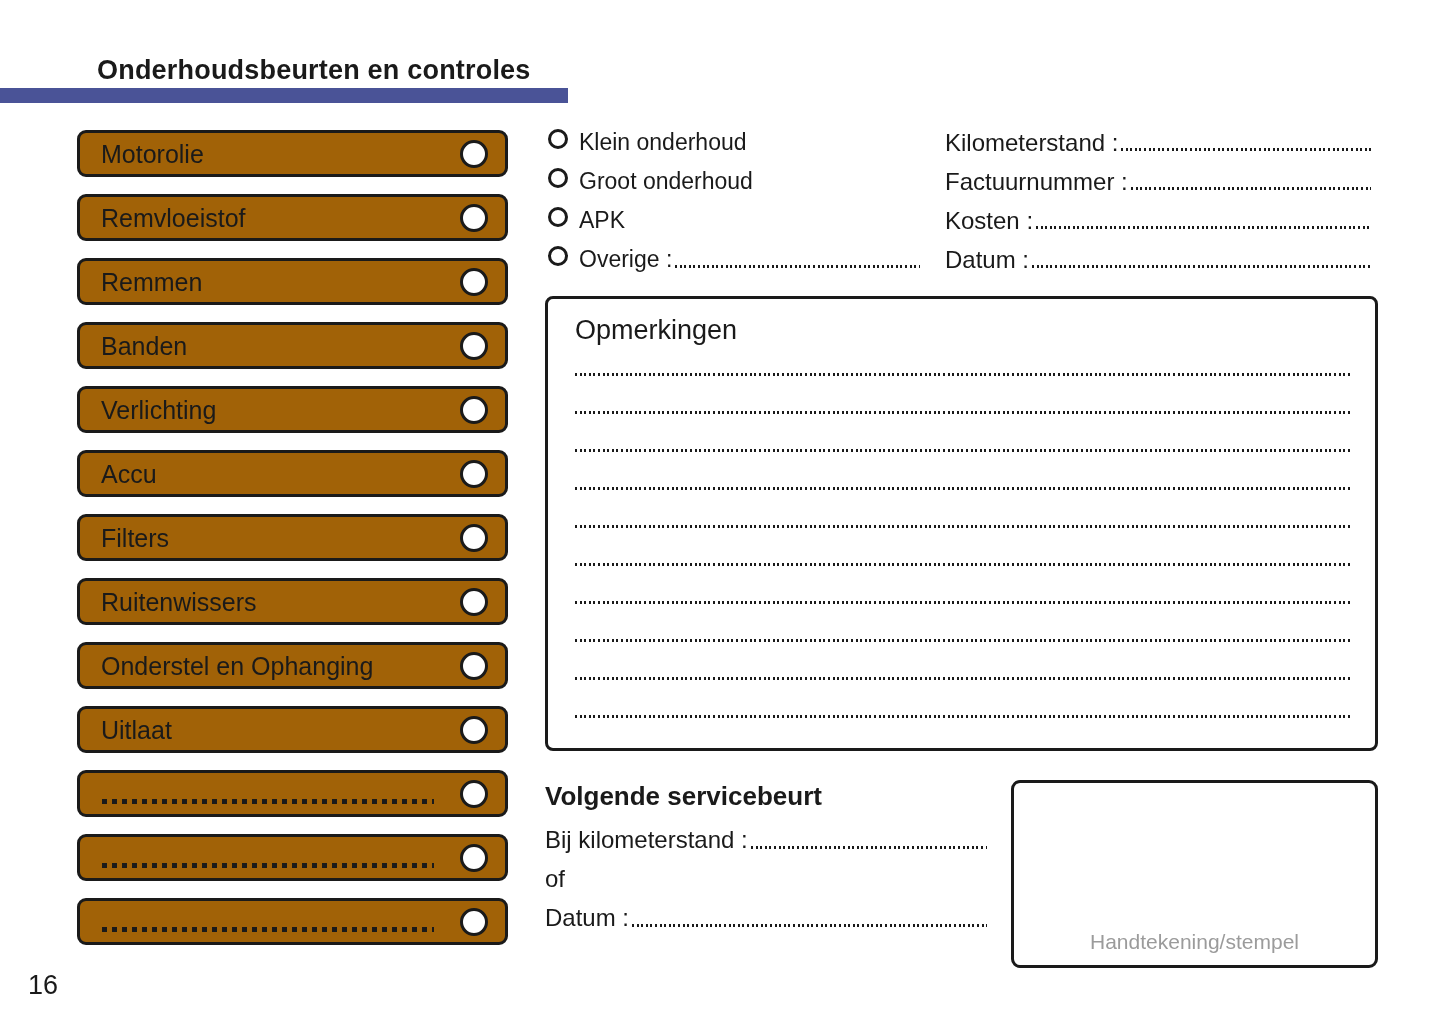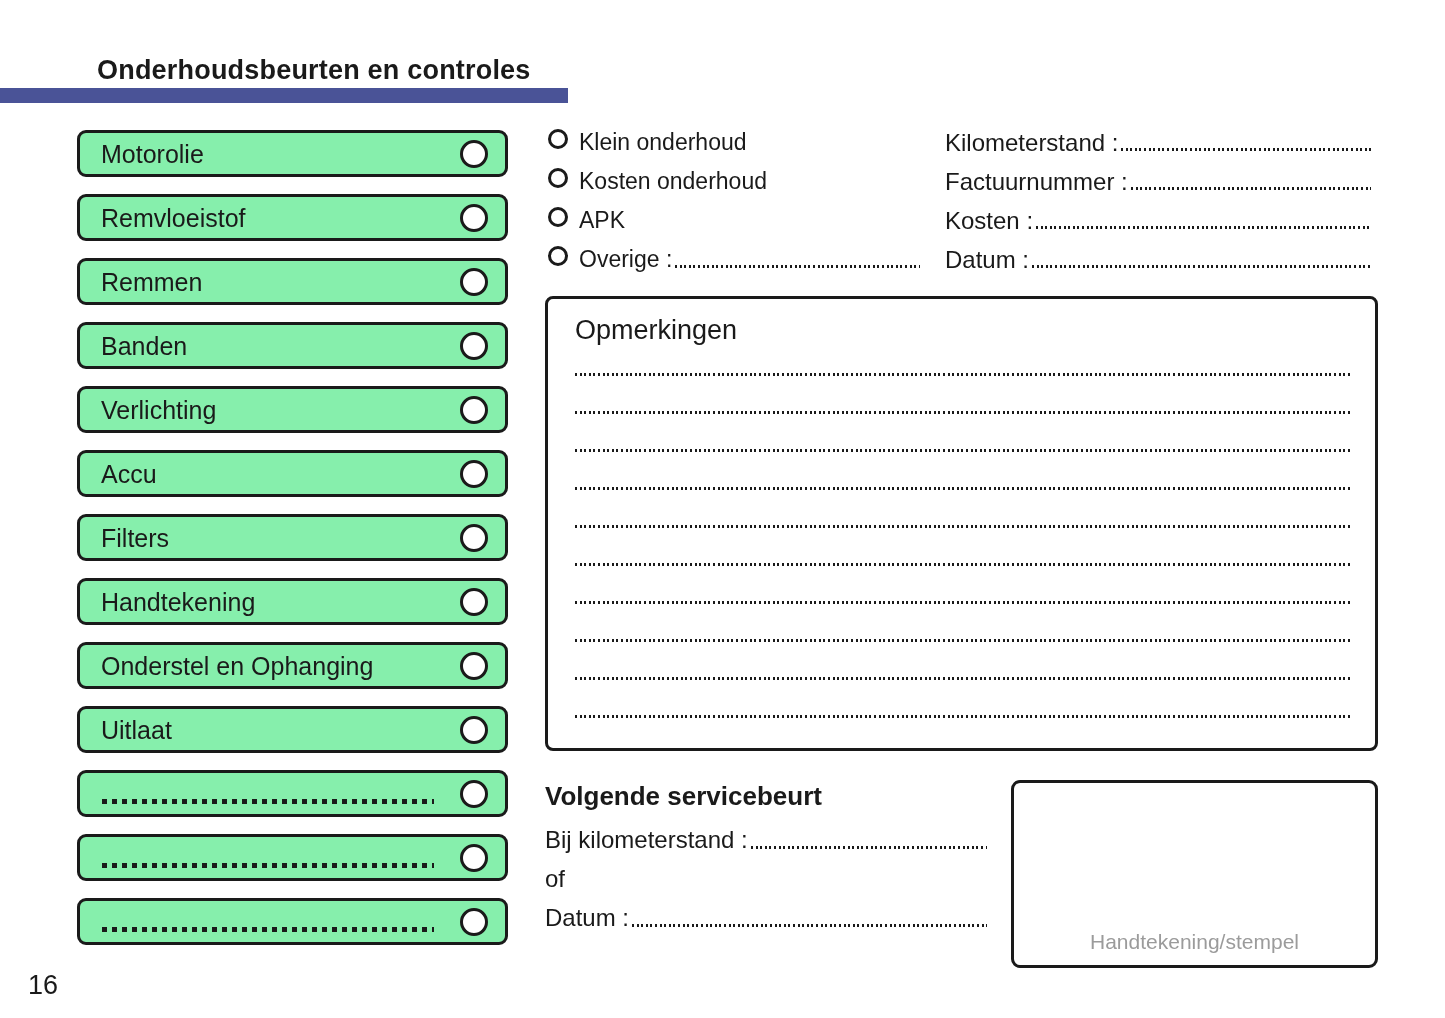--- a/index.html
+++ b/index.html
@@ -12,21 +12,21 @@
   .title {
     position:absolute; left:97px; top:55px;
     font-size:27px; font-weight:bold; letter-spacing:0.2px; white-space:nowrap;
   }
   .accent-bar { position:absolute; left:0; top:88px; width:568px; height:15px; background:#4a5397; }
 
   
   .checklist { position:absolute; left:77px; top:130px; }
   .check-row {
     position:relative; width:431px; height:47px;
-    border:3px solid #1a1a1a; border-radius:9px; margin-bottom:17px; background:#86efac;
+    border:3px solid #1a1a1a; border-radius:9px; margin-bottom:17px; background:#a16207;
   }
   .check-label {
     position:absolute; left:21px; top:50%; transform:translateY(-50%);
     font-size:25px; white-space:nowrap;
   }
   .check-circle {
     position:absolute; right:17px; top:50%; transform:translateY(-50%);
     width:28px; height:28px; border:3px solid #1a1a1a; border-radius:50%; background:#fff;
   }
   .fill-dots {
@@ -114,21 +114,21 @@
     </div>
     <div class="check-row">
       <span class="check-label">Accu</span>
       <span class="check-circle"></span>
     </div>
     <div class="check-row">
       <span class="check-label">Filters</span>
       <span class="check-circle"></span>
     </div>
     <div class="check-row">
-      <span class="check-label">Handtekening</span>
+      <span class="check-label">Ruitenwissers</span>
       <span class="check-circle"></span>
     </div>
     <div class="check-row">
       <span class="check-label">Onderstel en Ophanging</span>
       <span class="check-circle"></span>
     </div>
     <div class="check-row">
       <span class="check-label">Uitlaat</span>
       <span class="check-circle"></span>
     </div>
@@ -146,21 +146,21 @@
     </div>
   </div>
 
   <div class="service-options">
     <div class="option-row">
       <span class="radio-circle"></span>
       <span class="option-label">Klein onderhoud</span>
     </div>
     <div class="option-row">
       <span class="radio-circle"></span>
-      <span class="option-label">Kosten onderhoud</span>
+      <span class="option-label">Groot onderhoud</span>
     </div>
     <div class="option-row">
       <span class="radio-circle"></span>
       <span class="option-label">APK</span>
     </div>
     <div class="option-row">
       <span class="radio-circle"></span>
       <span class="option-label">Overige :</span>
       <span class="leader"></span>
     </div>

